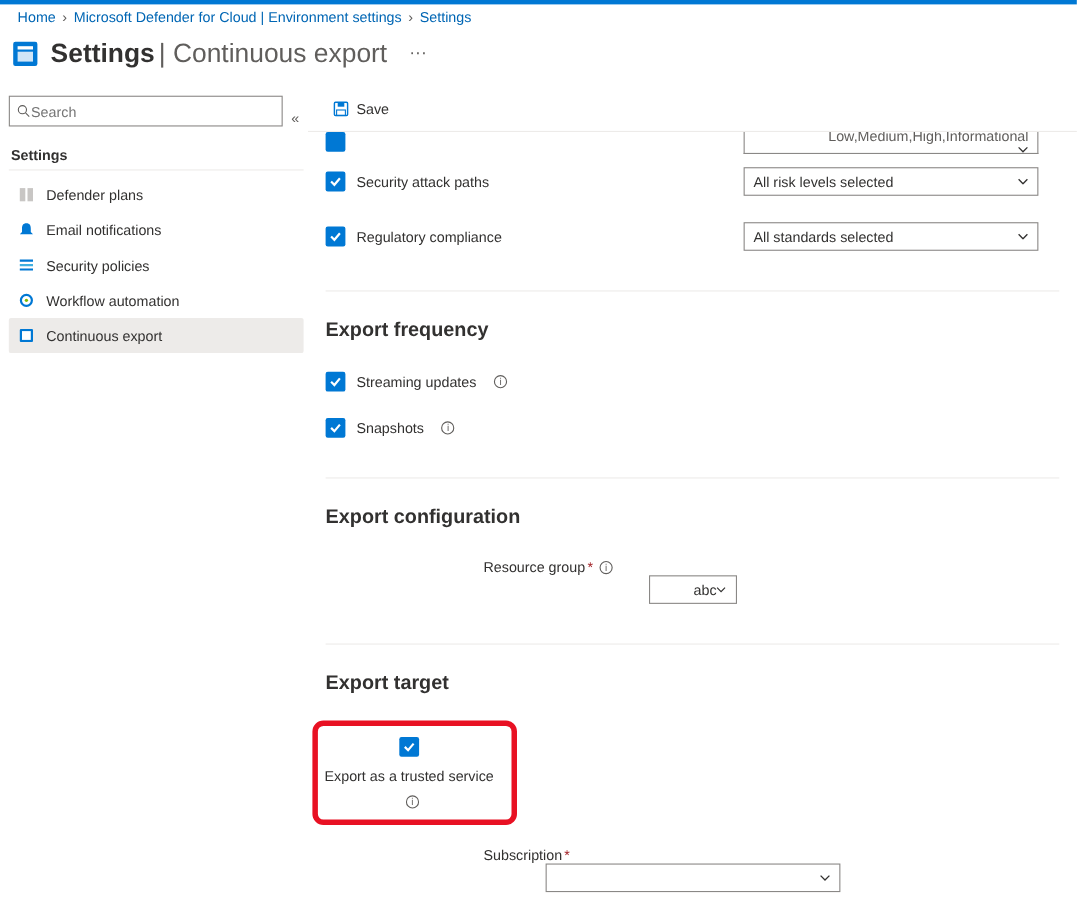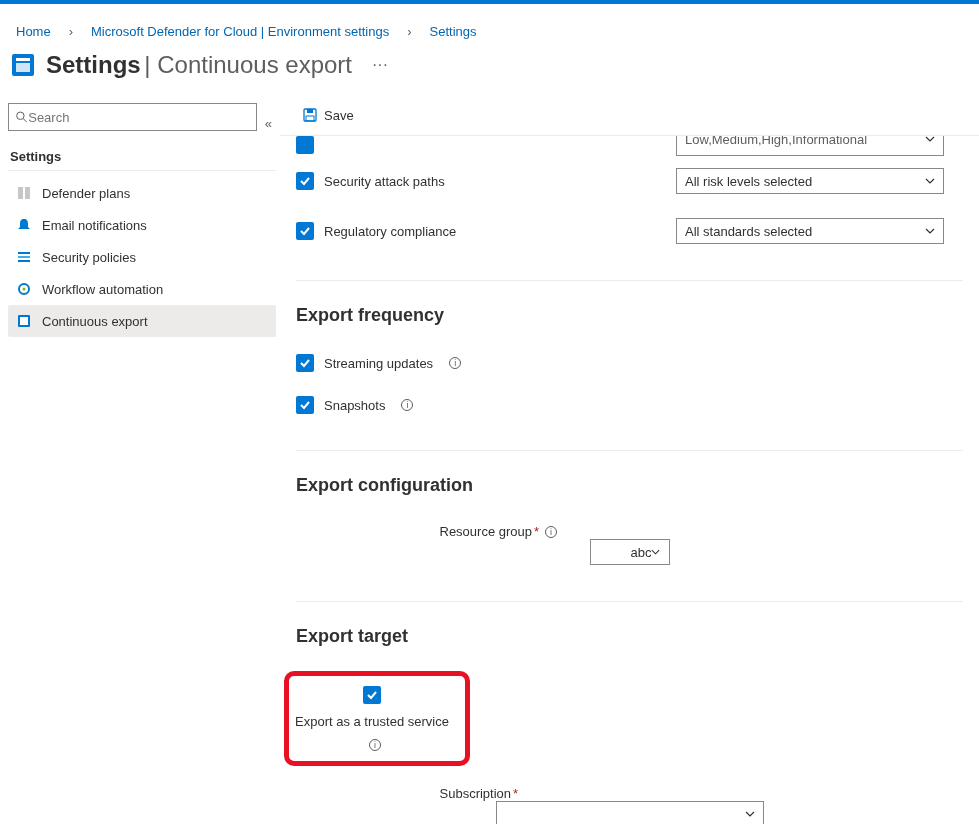--- a/index.html
+++ b/index.html
@@ -1,18 +1,18 @@
 <!DOCTYPE html>
 <html><head>
 <meta charset="utf-8">
 <style>
   * { box-sizing: border-box; margin: 0; padding: 0; }
   body { font-family: "Segoe UI", Arial, sans-serif; font-size: 13px; color: #323130; background: #fff; width: 979px; }
   .topbar { height: 4px; background: #0078d4; }
-  .breadcrumb { padding: 20px 16px 8px; font-size: 13px; display: flex; align-items: center; gap: 18px; }
+  .breadcrumb { padding: 4px 16px 8px; font-size: 13px; display: flex; align-items: center; gap: 6px; }
   .breadcrumb a { color: #0066b4; text-decoration: none; }
   .chev { color: #605e5c; }
   .header { display: flex; align-items: center; padding: 4px 16px 16px 10px; gap: 10px; }
   .header-icon { width: 26px; height: 26px; }
   .header-title { font-size: 24px; font-weight: 600; }
   .header-sub { font-size: 24px; font-weight: 400; color: #605e5c; margin-top: 44px; }
   .dots { margin-left: 10px; color: #605e5c; font-size: 16px; cursor: pointer; }
   .layout { display: flex; }
   .sidebar { width: 280px; padding: 8px 4px 8px 8px; flex-shrink: 0; }
   .search-row { display: flex; align-items: flex-end; gap: 8px; margin-bottom: 18px; padding-right: 4px; }
@@ -35,21 +35,21 @@
   .checkbox { width: 18px; height: 18px; background: #0078d4; border-radius: 2px; display: flex; align-items: center; justify-content: center; cursor: pointer; flex-shrink: 0; }
   .dropdown { display: flex; align-items: center; justify-content: space-between; border: 1px solid #8a8886; height: 26px; padding: 0 8px; width: 268px; font-size: 13px; cursor: pointer; }
   .dropdown-small { width: 80px; padding-left: 40px; }
   .section-hr { border: none; border-top: 1px solid #edebe9; margin: 24px 0; }
   .section-title { font-size: 18px; font-weight: 600; margin-bottom: 16px; }
   .info-icon { width: 12px; height: 12px; border: 1px solid #605e5c; border-radius: 50%; display: inline-flex; align-items: center; justify-content: center; font-size: 9px; color: #605e5c; margin-left: 6px; cursor: help; }
   .field-row { display: flex; align-items: center; padding: 12px 0; flex-direction: column; }
   .field-label-col { width: 380px; display: flex; align-items: center; }
   .req { color: #a4262c; margin-left: 2px; }
   .highlight-box { border: 5px solid #e81123; border-radius: 10px; padding: 10px 16px 10px 6px; display: inline-flex; align-items: center; margin: 8px 0 8px -12px; }
-  .cut-dropdown { border: 1px solid #8a8886; border-top: none; height: 20px; width: 268px; display: flex; justify-content: space-between; align-items: flex-start; padding: 0 8px; font-size: 13px; color: #605e5c; overflow: hidden; line-height: 8px; }
+  .cut-dropdown { border: 1px solid #8a8886; border-top: none; height: 20px; width: 268px; display: flex; justify-content: space-between; align-items: flex-end; padding: 0 8px; font-size: 13px; color: #605e5c; overflow: hidden; line-height: 8px; flex-direction: column; }
 </style>
 </head>
 <body>
 
 <div class="topbar"></div>
 
 <div class="breadcrumb">
   <a href="#">Home</a>
   <span class="chev">›</span>
   <a href="#">Microsoft Defender for Cloud | Environment settings</a>

